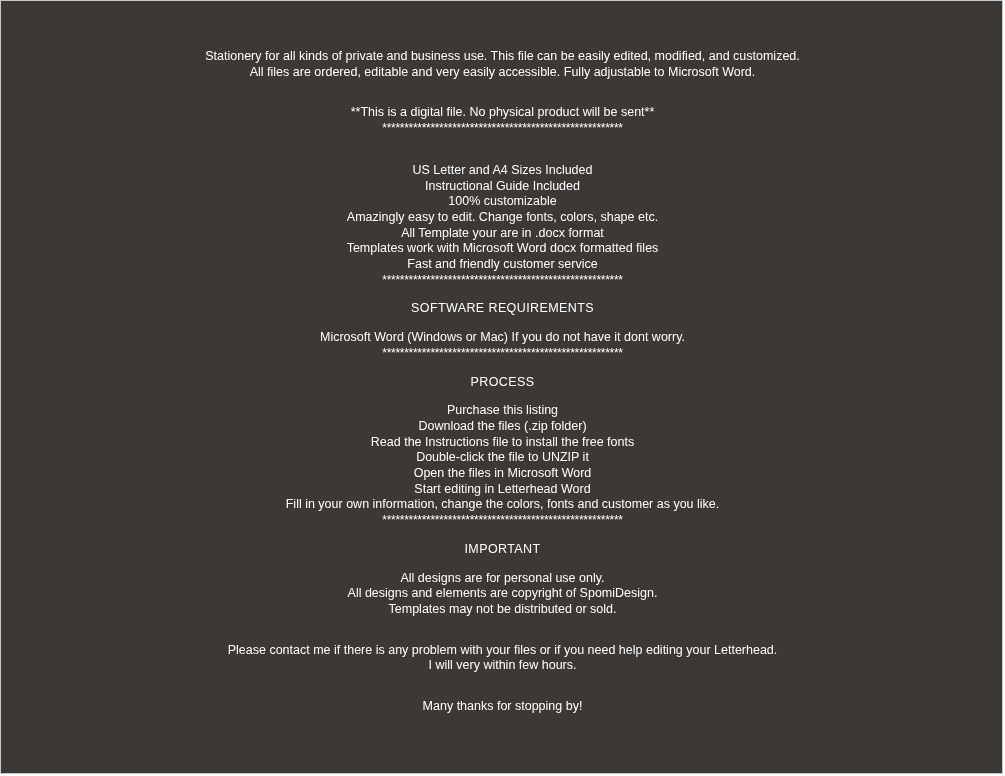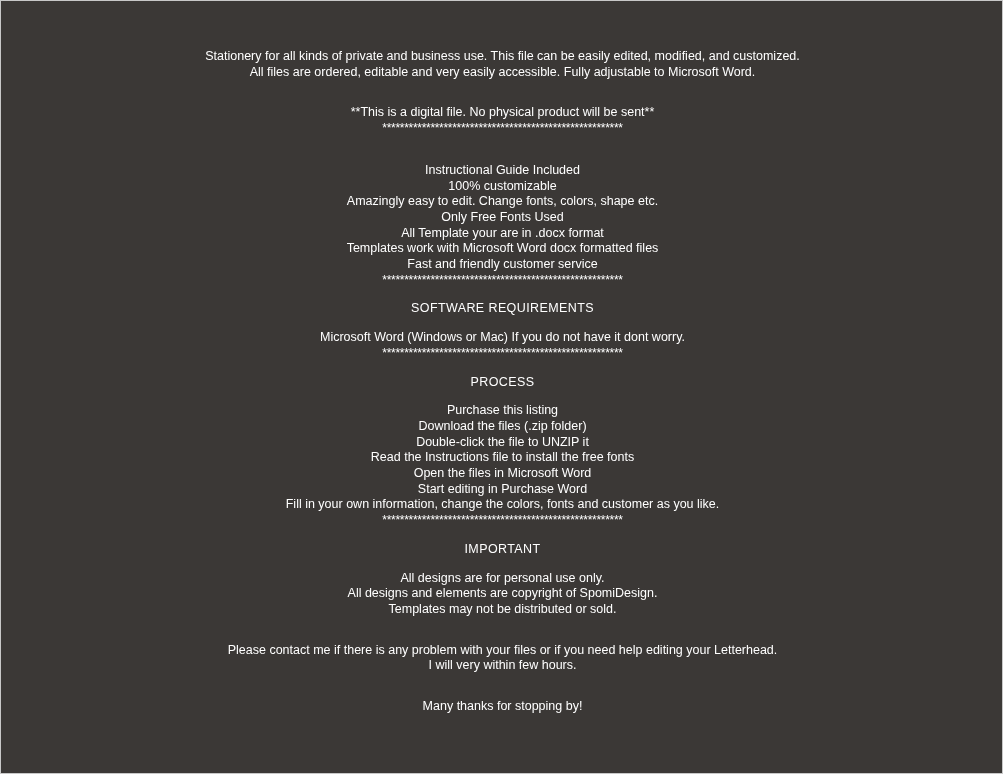--- a/index.html
+++ b/index.html
@@ -70,24 +70,24 @@
 
     <div class="block">
       <span class="line">**This is a digital file. No physical product will be sent**</span>
       <span class="rule">*******************************************************</span>
     </div>
 
     <div class="spacer-md"></div>
 
     <div class="block">
       <div class="spacer-md"></div>
+      <span class="line">US Letter and A4 Sizes Included</span>
       <span class="line">Instructional Guide Included</span>
       <span class="line">100% customizable</span>
       <span class="line">Amazingly easy to edit. Change fonts, colors, shape etc.</span>
-      <span class="line">Only Free Fonts Used</span>
       <span class="line">All Template your are in .docx format</span>
       <span class="line">Templates work with Microsoft Word docx formatted files</span>
       <span class="line">Fast and friendly customer service</span>
       <span class="rule">*******************************************************</span>
     </div>
 
     <div class="spacer-md"></div>
 
     <div class="block">
       <span class="heading">SOFTWARE REQUIREMENTS</span>
@@ -96,24 +96,24 @@
       <span class="rule">*******************************************************</span>
     </div>
 
     <div class="spacer-md"></div>
 
     <div class="block">
       <span class="heading">PROCESS</span>
       <div class="spacer-md"></div>
       <span class="line">Purchase this listing</span>
       <span class="line">Download the files (.zip folder)</span>
+      <span class="line">Read the Instructions file to install the free fonts</span>
       <span class="line">Double-click the file to UNZIP it</span>
-      <span class="line">Read the Instructions file to install the free fonts</span>
       <span class="line">Open the files in Microsoft Word</span>
-      <span class="line">Start editing in Purchase Word</span>
+      <span class="line">Start editing in Letterhead Word</span>
       <span class="line">Fill in your own information, change the colors, fonts and customer as you like.</span>
       <span class="rule">*******************************************************</span>
     </div>
 
     <div class="spacer-md"></div>
 
     <div class="block">
       <span class="heading">IMPORTANT</span>
       <div class="spacer-md"></div>
       <span class="line">All designs are for personal use only.</span>

